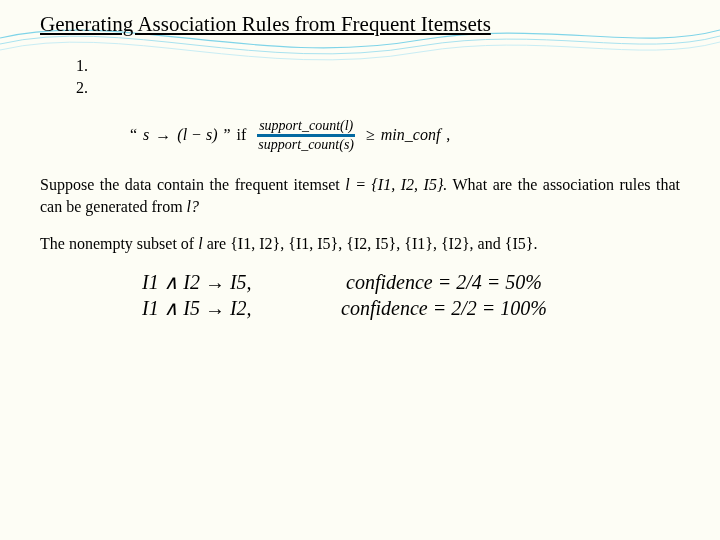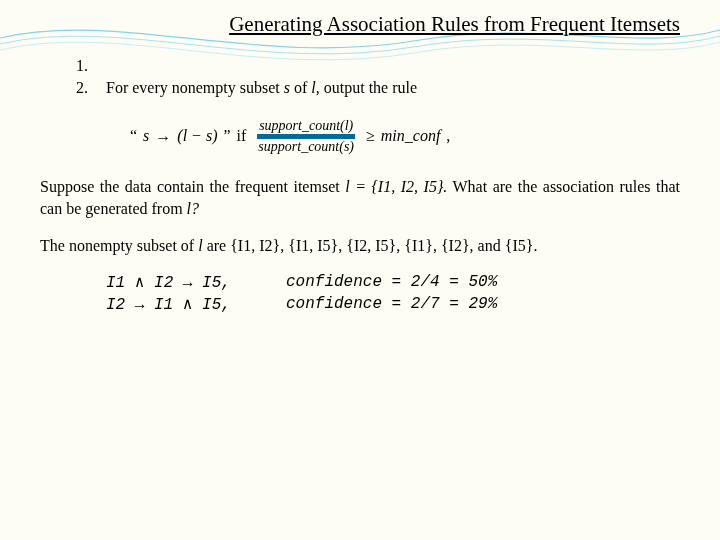--- a/index.html
+++ b/index.html
@@ -18,21 +18,21 @@
     width: 720px; height: 80px;
     z-index: 0;
   }
   .slide {
     position: relative;
     z-index: 1;
     padding: 10px 40px 20px 40px;
   }
   .title {
     font-size: 21px;
-    text-align: right;
+    text-align: left;
     text-decoration: underline;
     margin: 2px 0 18px 0;
     font-weight: normal;
     font-family: Georgia, serif;
   }
   .numbered {
     margin-left: 36px;
     margin-bottom: 20px;
     font-size: 16px;
     line-height: 1.35;
@@ -49,60 +49,57 @@
   .formula-line { display: flex; align-items: center; gap: 6px; }
   .frac {
     display: inline-flex;
     flex-direction: column;
     align-items: center;
     font-style: italic;
     font-size: 14px;
     line-height: 1.1;
     margin: 0 4px;
   }
-  .frac .top { border-bottom: 5px solid #0369a1; padding: 0 2px; }
+  .frac .top { border-bottom: 3px solid #0369a1; padding: 0 2px; }
   .frac .bot { padding: 0 2px; }
   .para {
     font-size: 16px;
     line-height: 1.4;
     margin-bottom: 14px;
     text-align: justify;
   }
   .rules-block {
-    margin: 6px 0 0 58px;
-    font-family: Liberation Mono, monospace;
-    font-size: 16px;
+    margin: 6px 0 0 94px;
+    font-family: Liberation Serif, serif;
+    font-size: 20px;
   }
   .rules-block table { border-collapse: collapse; }
   .rules-block td { padding: 1px 8px; vertical-align: middle; white-space: nowrap; }
   .rules-block td.lhs { font-style: italic; width: 180px; }
-  .rules-block td.rhs { font-style: italic; width: 260px; }
+  .rules-block td.rhs { font-style: italic; width: 260px; text-align: center; }
 </style>
 </head>
 <body>
 
 <svg class="wave-bg" viewBox="0 0 720 80" preserveAspectRatio="none">
   <path d="M0,38 C120,10 260,68 420,40 C540,20 640,52 720,30" stroke="#7fd4e8" stroke-width="1.2" fill="none"></path>
   <path d="M0,44 C120,16 260,74 420,46 C540,26 640,58 720,36" stroke="#a8e2ef" stroke-width="1" fill="none"></path>
   <path d="M0,50 C120,22 260,80 420,52 C540,32 640,64 720,42" stroke="#c9edf4" stroke-width="1" fill="none"></path>
 </svg>
 
 <div class="slide">
 
   <h1 class="title">Generating Association Rules from Frequent Itemsets</h1>
 
   <div class="numbered">
     <div class="row">
       <div class="num">1.</div>
     </div>
     <div class="row">
       <div class="num">2.</div>
-      <div class="txt">
-        <span>For every nonempty subset </span><span class="ital">s</span><span> of </span><span class="ital">l,</span><span> output the rule</span>
-      </div>
     </div>
   </div>
 
   <div class="formula-block">
     <div class="formula-line">
       <span>“</span>
         <span class="ital">s</span>
         <span> → </span>
         <span class="ital">(l − s)</span>
         <span>”</span>
@@ -126,20 +123,20 @@
   </p>
 
   <div class="rules-block">
     <table>
       <tbody>
           <tr>
             <td class="lhs">I1 ∧ I2 → I5,</td>
             <td class="rhs">confidence = 2/4 = 50%</td>
           </tr>
       <tr>
-            <td class="lhs">I2 → I1 ∧ I5,</td>
-            <td class="rhs">confidence = 2/7 = 29%</td>
+            <td class="lhs">I1 ∧ I5 → I2,</td>
+            <td class="rhs">confidence = 2/2 = 100%</td>
           </tr>
     </tbody>
       </table>
   </div>
 
 </div>
 
 </body></html>

